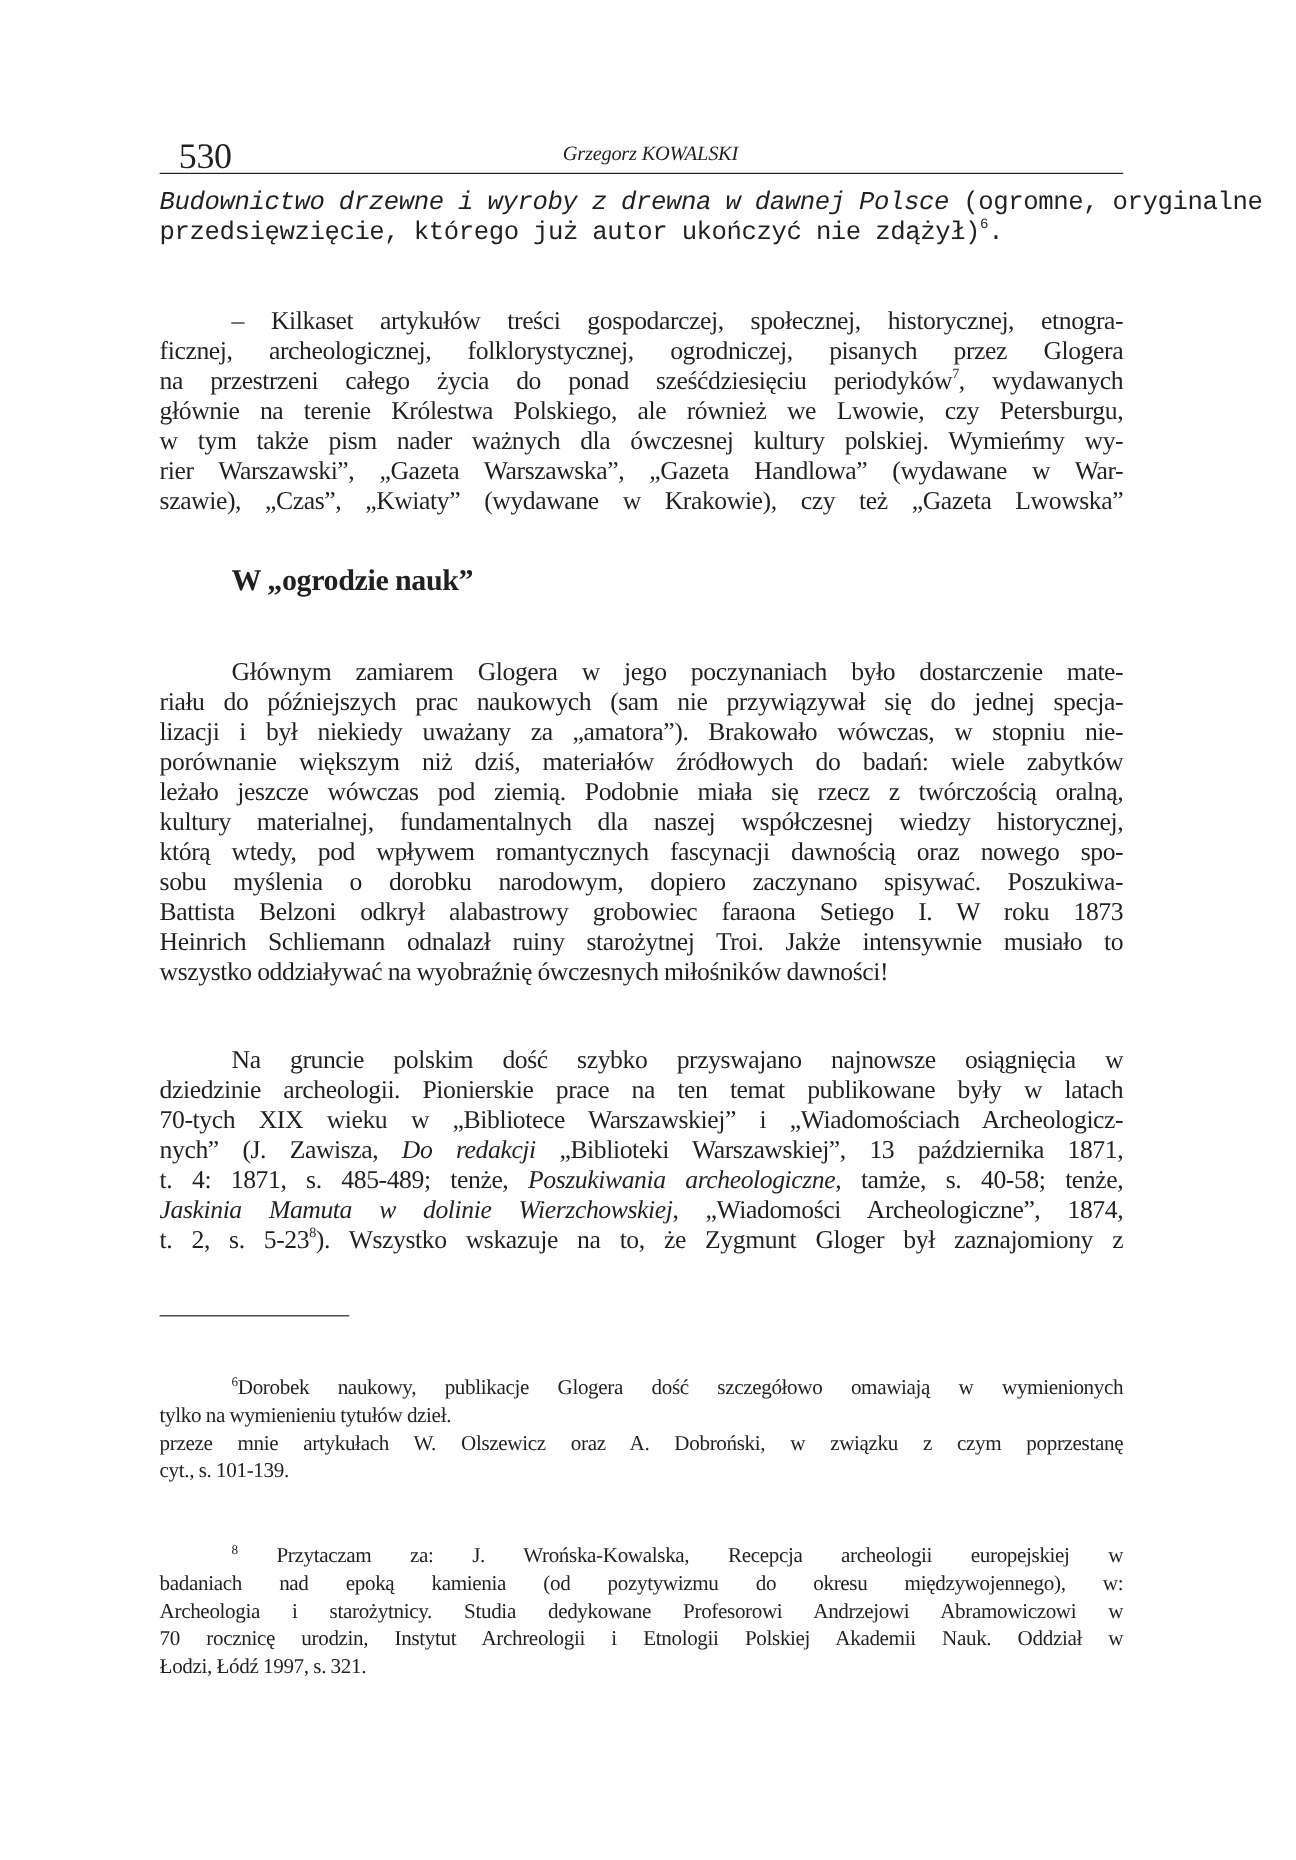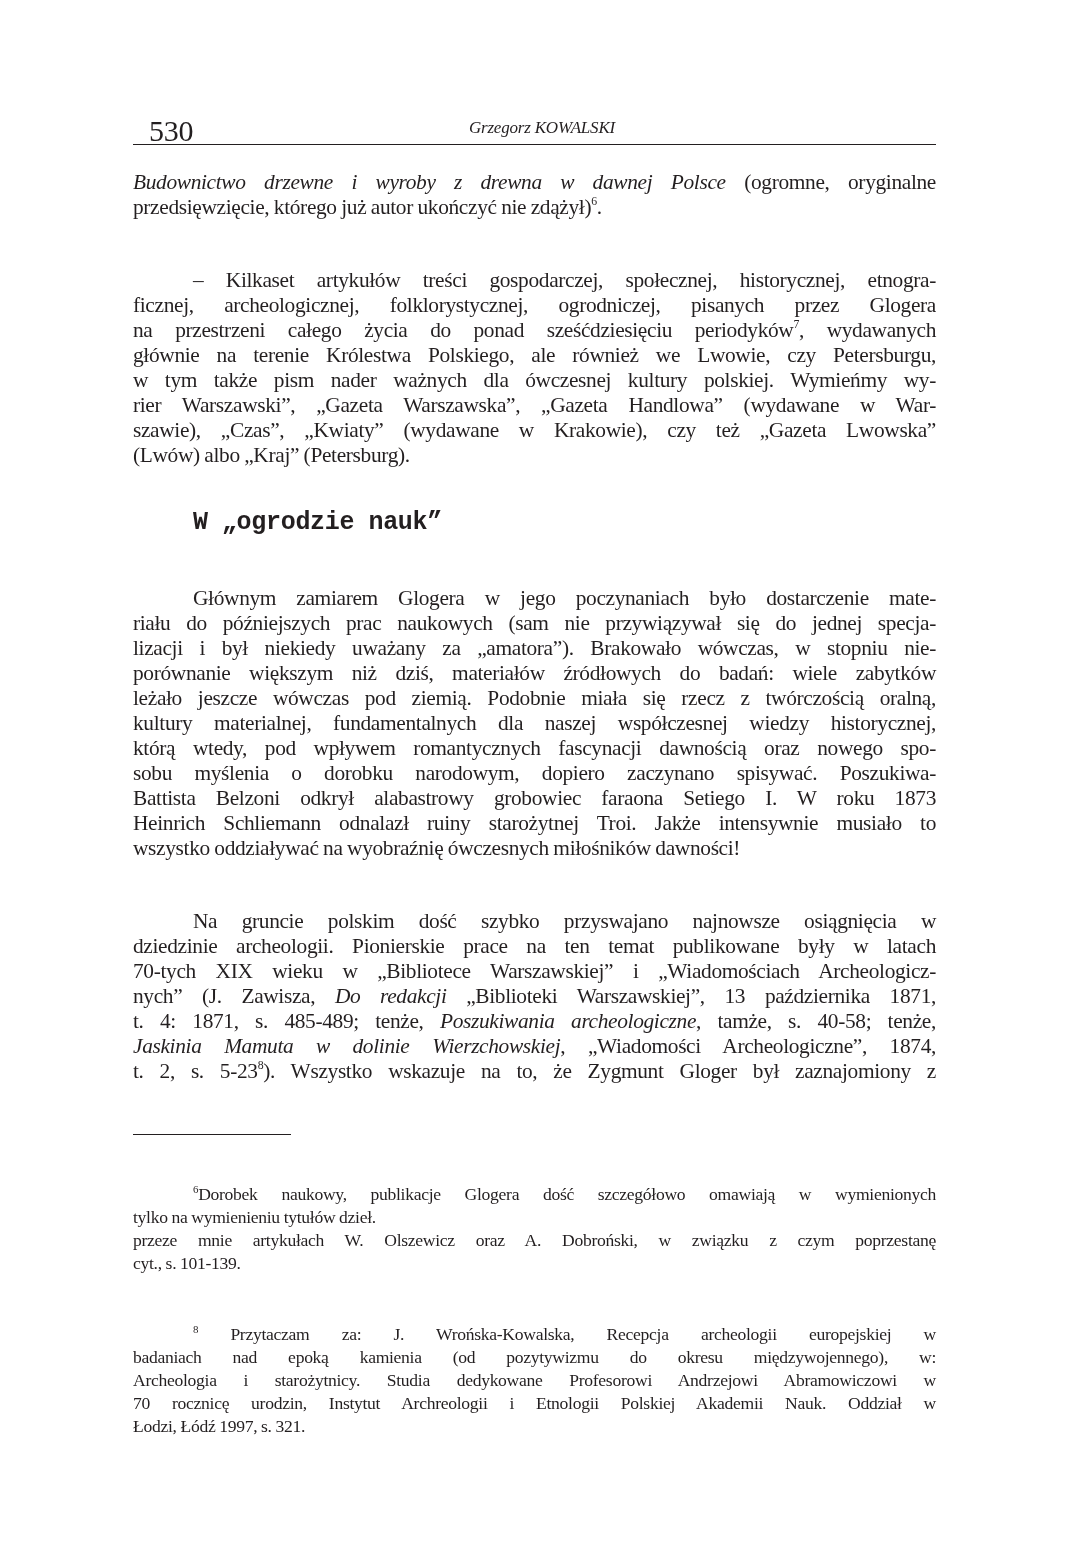--- a/index.html
+++ b/index.html
@@ -22,25 +22,25 @@
     .body-text {
       font-size: 21.4px; line-height: 25px; letter-spacing: -0.35px;
       word-spacing: -0.5px;
     }
     .line {
       display: block; text-align: justify; text-align-last: justify;
       white-space: nowrap; height: 25px; overflow: visible;
     }
     .line.last { text-align-last: left; }
     .indent { padding-left: 60px; margin-top: 48px; }
-    .para-first { margin-top: 25px; }
+    .para-first { margin-top: 12px; font-family: Liberation Mono, monospace; }
     sup { font-size: 0.55em; line-height: 0; vertical-align: 0.75em; }
     .heading {
       font-weight: bold; font-size: 25px; margin-top: 40px; margin-bottom: 7px;
-      padding-left: 60px; letter-spacing: -0.3px; height: 30px; line-height: 30px; font-family: Liberation Mono, monospace;
+      padding-left: 60px; letter-spacing: -0.3px; height: 30px; line-height: 30px;
     }
     .footnote-rule {
       width: 158px; height: 0; border-top: 1.2px solid #231f20; margin-top: 50px; margin-bottom: 8px;
     }
     .footnotes { font-size: 17.6px; line-height: 23px; letter-spacing: -0.3px; word-spacing: -0.3px; }
     .footnotes .line { height: 23px; }
     .fn-mark { font-size: 0.62em; vertical-align: 0.62em; line-height: 0; }
     i { font-style: italic; }
   </style>
 </head>
@@ -61,21 +61,20 @@
     </div>
 
     <div>
       <span class="line indent">– Kilkaset artykułów treści gospodarczej, społecznej, historycznej, etnogra-</span>
       <span class="line">ficznej, archeologicznej, folklorystycznej, ogrodniczej, pisanych przez Glogera</span>
       <span class="line"><span>na przestrzeni całego życia do ponad sześćdziesięciu periodyków</span><sup>7</sup><span>, wydawanych</span></span>
       <span class="line">głównie na terenie Królestwa Polskiego, ale również we Lwowie, czy Petersburgu,</span>
       <span class="line">w tym także pism nader ważnych dla ówczesnej kultury polskiej. Wymieńmy wy-</span>
       <span class="line">rier Warszawski”, „Gazeta Warszawska”, „Gazeta Handlowa” (wydawane w War-</span>
       <span class="line">szawie), „Czas”, „Kwiaty” (wydawane w Krakowie), czy też „Gazeta Lwowska”</span>
-      <span class="line last">(Lwów) albo „Kraj” (Petersburg).</span>
     </div>
 
     <div class="heading">W „ogrodzie nauk”</div>
 
     <div>
       <span class="line indent">Głównym zamiarem Glogera w jego poczynaniach było dostarczenie mate-</span>
       <span class="line">riału do późniejszych prac naukowych (sam nie przywiązywał się do jednej specja-</span>
       <span class="line">lizacji i był niekiedy uważany za „amatora”). Brakowało wówczas, w stopniu nie-</span>
       <span class="line">porównanie większym niż dziś, materiałów źródłowych do badań: wiele zabytków</span>
       <span class="line">leżało jeszcze wówczas pod ziemią. Podobnie miała się rzecz z twórczością oralną,</span>

